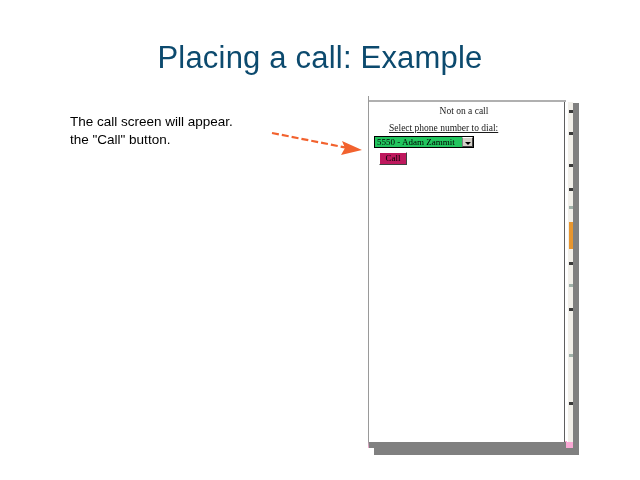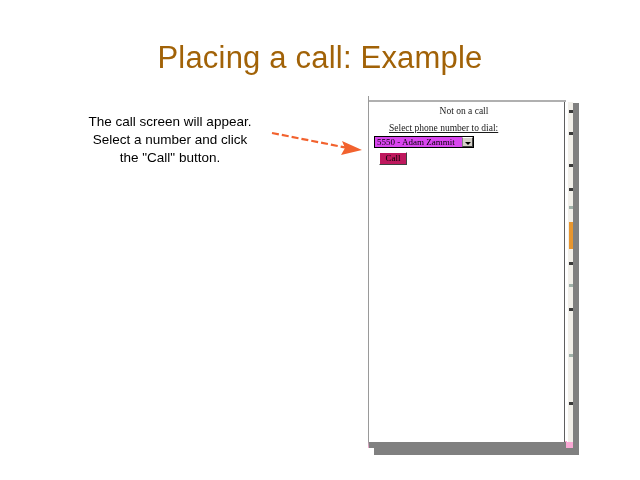--- a/index.html
+++ b/index.html
@@ -20,37 +20,37 @@
   
   #slide-title {
     position: absolute;
     left: 0;
     top: 40px;
     width: 640px;
     text-align: center;
     font-family: "Liberation Sans", sans-serif;
     font-size: 31px;
     font-weight: 400;
-    color: #a16207;
+    color: #0c4a6e;
     letter-spacing: 0.2px;
     white-space: nowrap;
   }
 
   
   #slide-body {
     position: absolute;
     left: 70px;
     top: 113px;
     width: 200px;
     font-family: "Liberation Sans", sans-serif;
     font-size: 13.5px;
     line-height: 18px;
     color: #000000;
   }
-  #slide-body .line { display: block; white-space: nowrap; text-align: center; }
+  #slide-body .line { display: block; white-space: nowrap; }
 
   
   #annotation-arrow {
     position: absolute;
     left: 262px;
     top: 124px;
     width: 106px;
     height: 38px;
     pointer-events: none;
   }
@@ -123,21 +123,21 @@
     white-space: nowrap;
   }
 
   
   #phone-select {
     position: absolute;
     left: 5px;
     top: 34px;
     width: 100px;
     height: 12px;
-    background: #d946ef;
+    background: #22c55e;
     border: 1px solid #000000;
     box-sizing: border-box;
   }
   #phone-select-value {
     position: absolute;
     left: 2px;
     top: 0px;
     font-family: "Liberation Serif", serif;
     font-size: 9px;
     line-height: 11px;
@@ -226,21 +226,20 @@
     background: #808080;
   }
 </style>
 </head>
 <body>
 
 <div id="slide-title">Placing a call: Example</div>
 
 <div id="slide-body">
   <span class="line">The call screen will appear.</span>
-  <span class="line">Select a number and click</span>
   <span class="line">the "Call" button.</span>
 </div>
 
 <div id="annotation-arrow">
   <svg width="106" height="38" viewBox="0 0 106 38">
     <line x1="10" y1="9" x2="86" y2="24" stroke="#f2622e" stroke-width="2.2" stroke-dasharray="7 3" stroke-linecap="butt"></line>
     <polygon points="80,17 100,26 79,31 83,24" fill="#f2622e"></polygon>
   </svg>
 </div>
 

